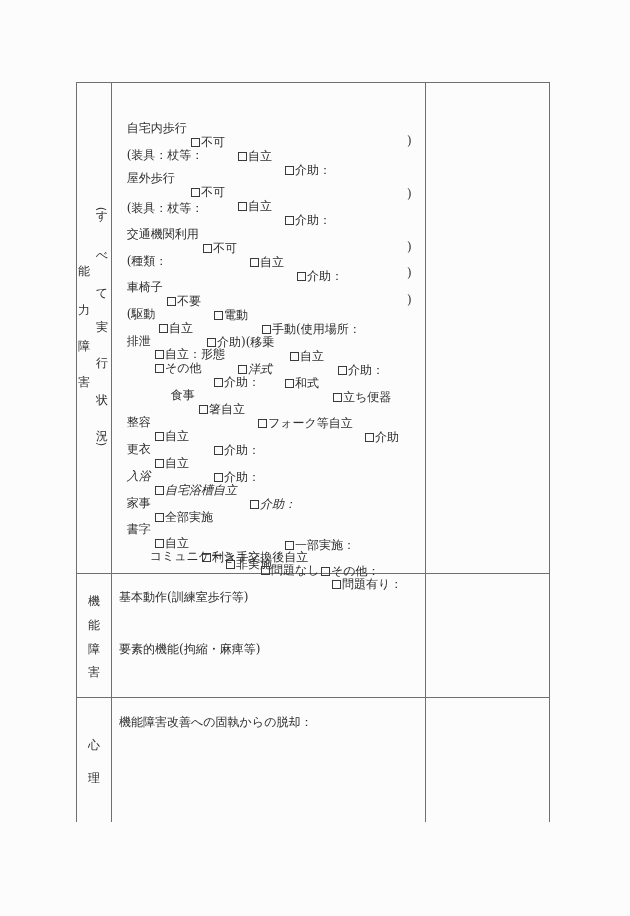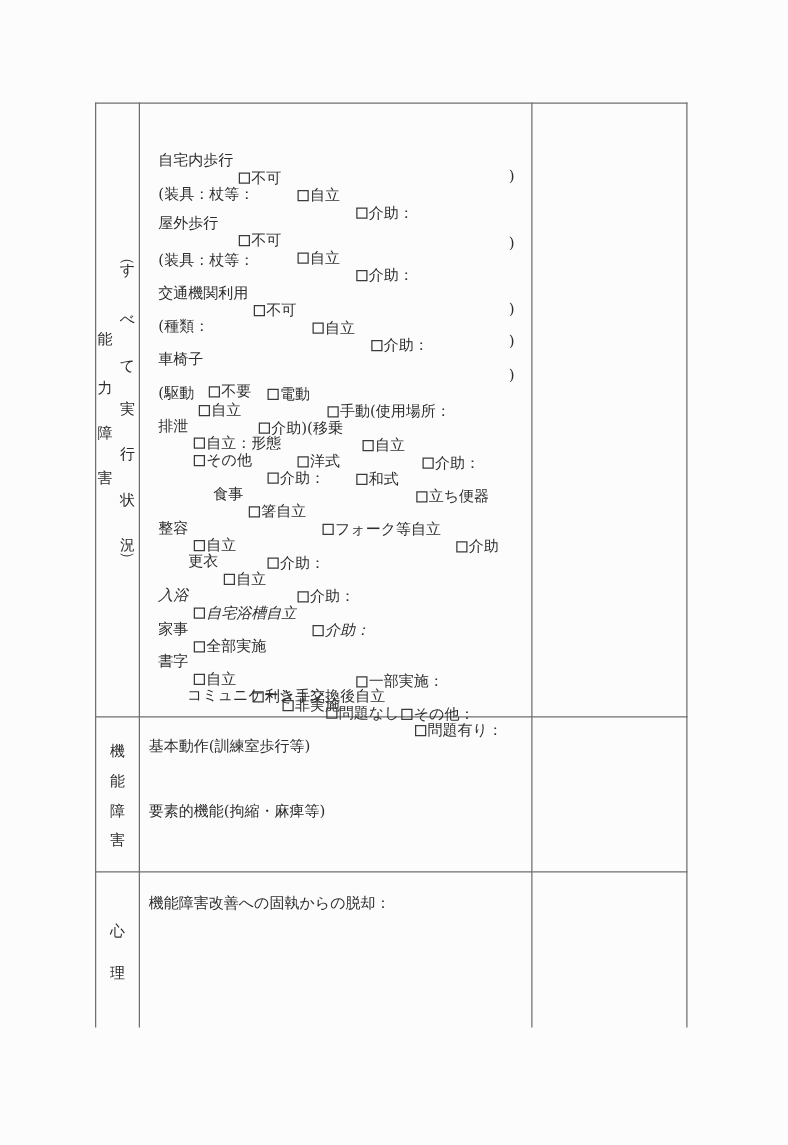--- a/index.html
+++ b/index.html
@@ -78,39 +78,39 @@
   <span style="position:absolute; left:178px;"><span class="cb"></span><span>介助：</span></span>
 </div>
 
 <div class="txt" style="left:119px; top:240px;">
   <span>(種類：</span>
 </div>
 <div class="txt" style="left:407px; top:240px;">)</div>
 
 <div class="txt" style="left:119px; top:266px;">
   <span>車椅子</span>
-  <span style="position:absolute; left:48px;margin-top:12px;"><span class="cb"></span><span>不要</span></span>
+  <span style="position:absolute; left:48px;"><span class="cb"></span><span>不要</span></span>
   <span style="position:absolute; left:95px;"><span class="cb"></span><span>電動</span></span>
   <span style="position:absolute; left:143px;"><span class="cb"></span><span>手動(使用場所：</span></span>
 </div>
 <div class="txt" style="left:407px; top:266px;">)</div>
 
 <div class="txt" style="left:119px; top:293px;">
   <span>(駆動</span>
   <span style="position:absolute; left:40px;"><span class="cb"></span><span>自立</span></span>
   <span style="position:absolute; left:88px;"><span class="cb"></span><span>介助)(移乗</span></span>
   <span style="position:absolute; left:171px;"><span class="cb"></span><span>自立</span></span>
   <span style="position:absolute; left:219px;"><span class="cb"></span><span>介助：</span></span>
 </div>
 <div class="txt" style="left:407px; top:293px;">)</div>
 
 <div class="txt" style="left:119px; top:320px;">
   <span>排泄</span>
   <span style="position:absolute; left:36px;font-family:Liberation Mono, monospace;"><span class="cb"></span><span>自立：形態</span></span>
-  <span style="position:absolute; left:119px;"><span class="cb"></span><span>洋式</span></span>
+  <span style="position:absolute; left:119px;font-style:italic;"><span class="cb"></span><span>洋式</span></span>
   <span style="position:absolute; left:166px;"><span class="cb"></span><span>和式</span></span>
   <span style="position:absolute; left:214px;"><span class="cb"></span><span>立ち便器</span></span>
 </div>
 
 <div class="txt" style="left:119px; top:347px;">
   <span style="position:absolute; left:36px;"><span class="cb"></span><span>その他</span></span>
   <span style="position:absolute; left:95px;"><span class="cb"></span><span>介助：</span></span>
 </div>
 
 <div class="txt" style="left:119px; top:374px;margin-left:44px;">
@@ -119,21 +119,21 @@
   <span style="position:absolute; left:95px;"><span class="cb"></span><span>フォーク等自立</span></span>
   <span style="position:absolute; left:202px;"><span class="cb"></span><span>介助</span></span>
 </div>
 
 <div class="txt" style="left:119px; top:401px;">
   <span>整容</span>
   <span style="position:absolute; left:36px;"><span class="cb"></span><span>自立</span></span>
   <span style="position:absolute; left:95px;"><span class="cb"></span><span>介助：</span></span>
 </div>
 
-<div class="txt" style="left:119px; top:428px;margin-left:24px;">
+<div class="txt" style="left:119px; top:428px;">
   <span>更衣</span>
   <span style="position:absolute; left:36px;"><span class="cb"></span><span>自立</span></span>
   <span style="position:absolute; left:95px;"><span class="cb"></span><span>介助：</span></span>
 </div>
 
 <div class="txt" style="left:119px; top:455px;font-style:italic;">
   <span>入浴</span>
   <span style="position:absolute; left:36px;"><span class="cb"></span><span>自宅浴槽自立</span></span>
   <span style="position:absolute; left:131px;"><span class="cb"></span><span>介助：</span></span>
 </div>

